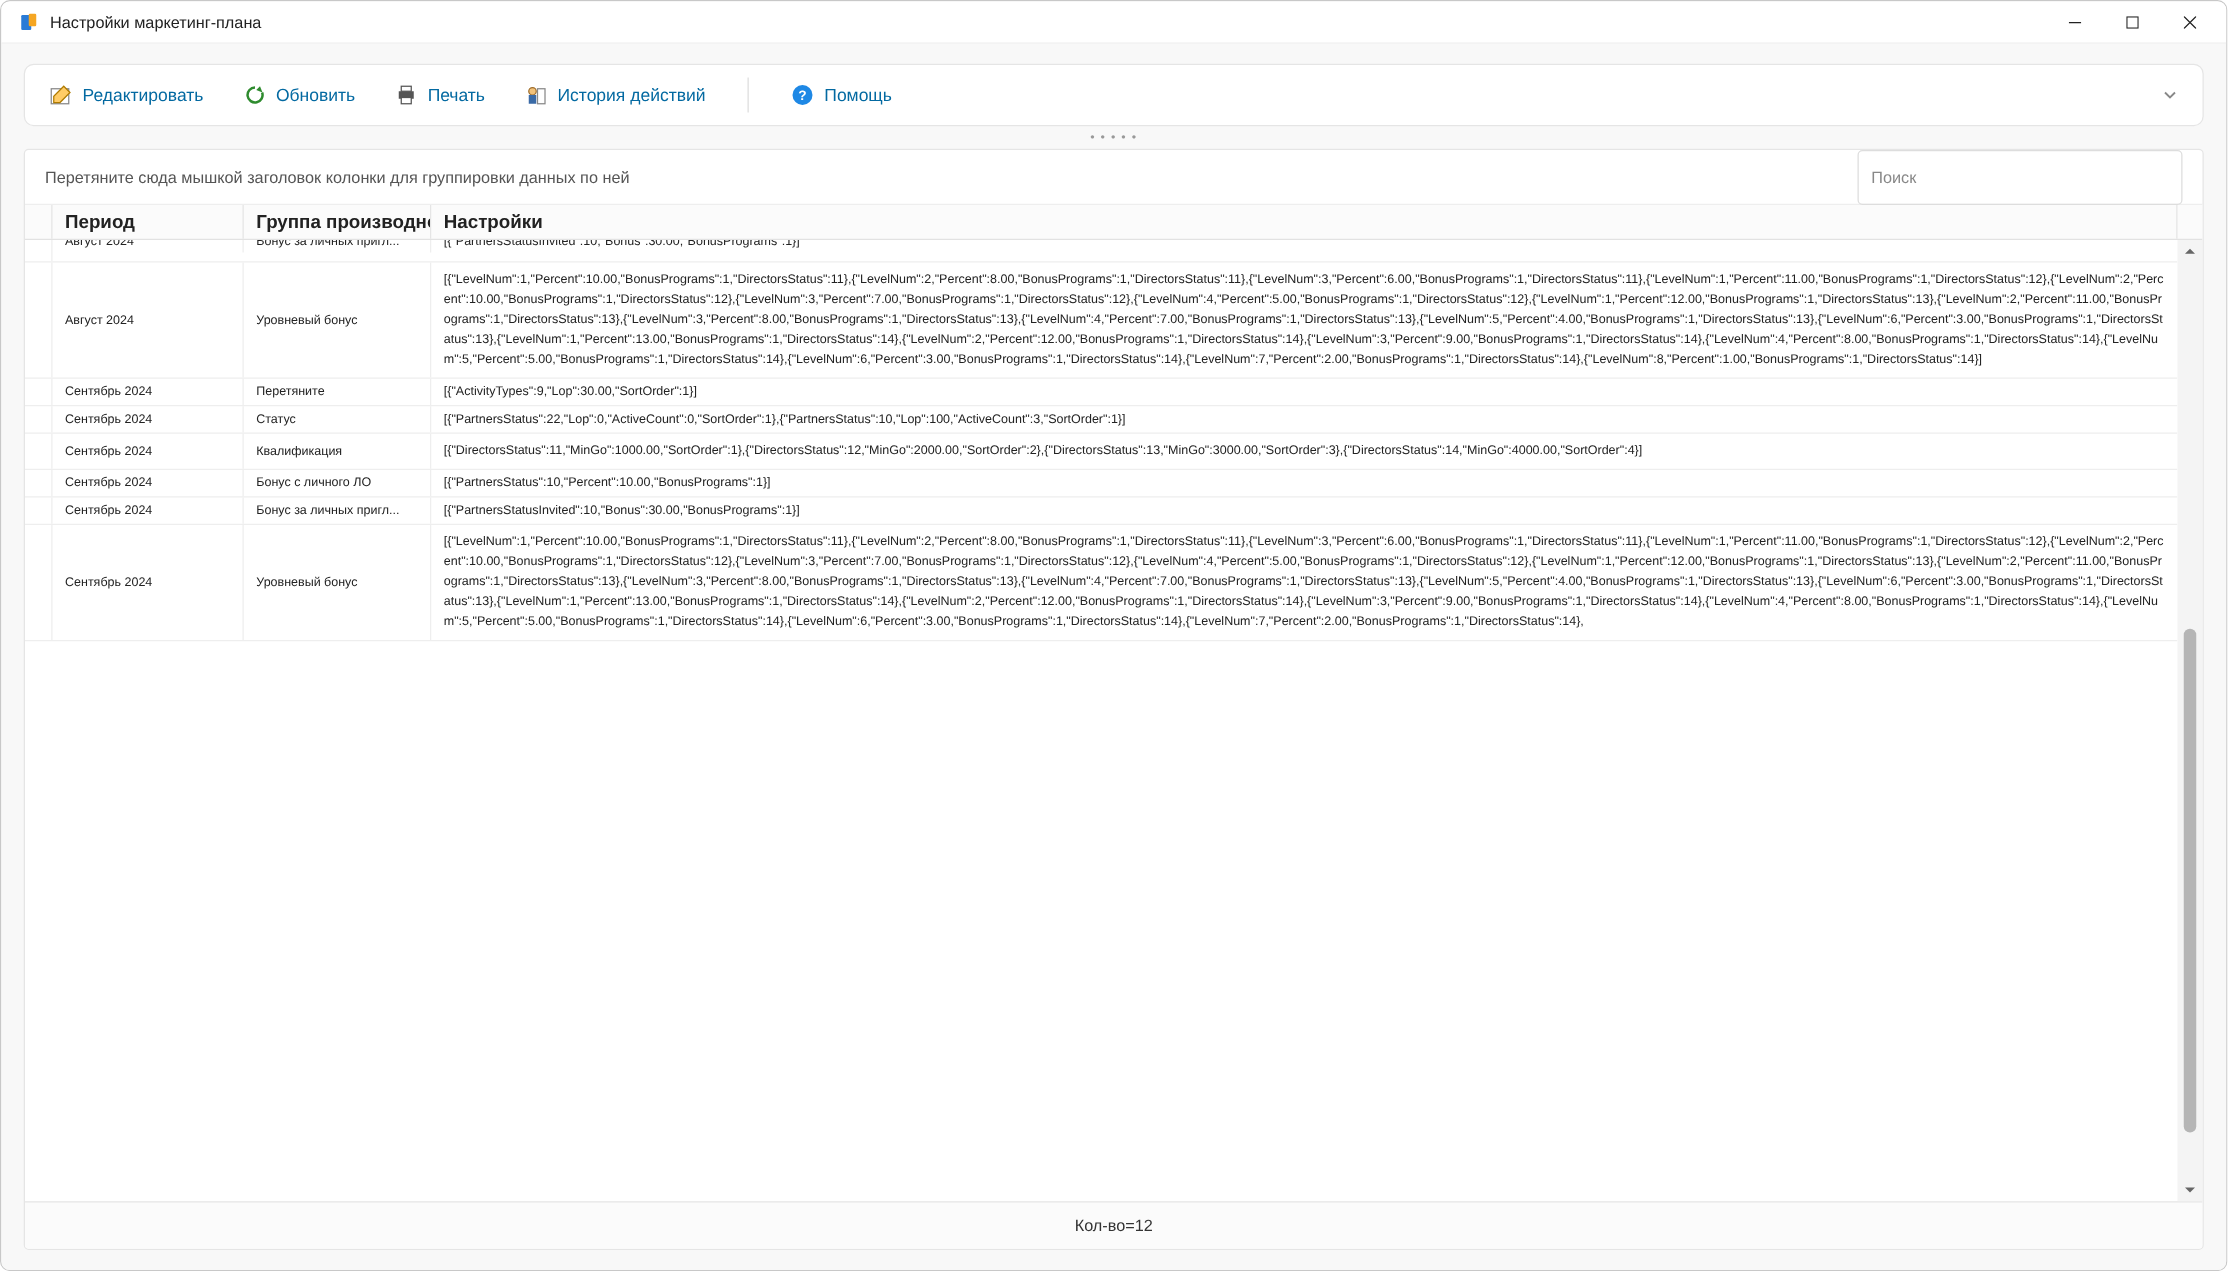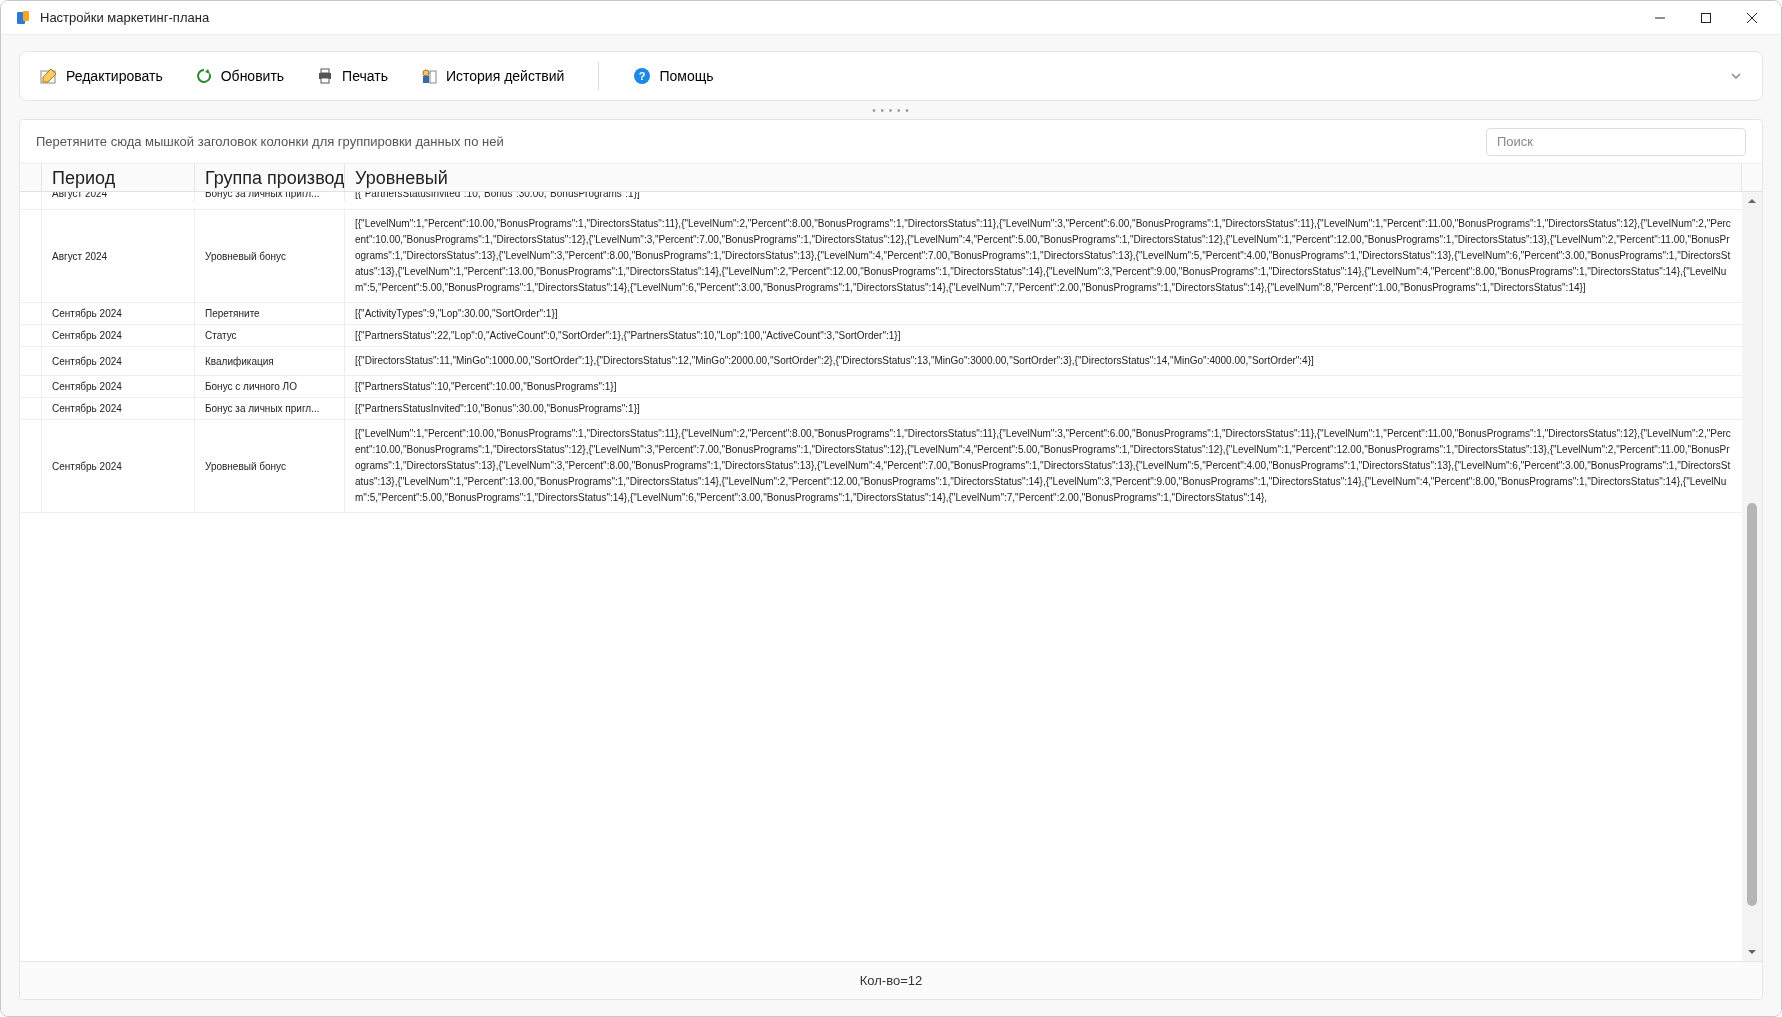--- a/index.html
+++ b/index.html
@@ -16,40 +16,40 @@
   .titlebar-spacer { flex: 1; }
   .caption-btn { width: 46px; height: 30px; display: flex; align-items: center; justify-content: center; color: #222; cursor: default; }
   .caption-btn svg { width: 10px; height: 10px; stroke: #222; stroke-width: 1; fill: none; }
   .caption-btn:last-child svg { width: 10px; height: 10px; }
 
   
   .client { flex: 1; display: flex; flex-direction: column; padding: 16px 18px; background: #f8f8f8; }
 
   
   .toolbar-card { background: #fff; border: 1px solid #e5e5e5; border-radius: 8px; padding: 10px 14px; display: flex; align-items: center; gap: 20px; }
-  .tool-btn { display: flex; align-items: center; gap: 8px; font-size: 14px; color: #000000; cursor: pointer; padding: 4px 6px; }
+  .tool-btn { display: flex; align-items: center; gap: 8px; font-size: 14px; color: #0369a1; cursor: pointer; padding: 4px 6px; }
   .tool-btn .ic { width: 18px; height: 18px; display:flex; align-items:center; justify-content:center; }
   .tool-sep { width: 1px; height: 28px; background: #ddd; margin: 0 8px; }
   .toolbar-spacer { flex: 1; }
   .toolbar-expand { color: #888; display:flex; align-items:center; justify-content:center; width:24px; height:24px; cursor:pointer; }
   .ic-refresh svg, .ic-print svg, .ic-hist svg, .ic-help svg { width:18px; height:18px; }
 
   
   .splitter { height: 18px; display:flex; align-items:center; justify-content:center; color:#999; font-size:10px; letter-spacing:1px;}
 
   
   .grid-card { flex: 1; display: flex; flex-direction: column; background: #fff; border: 1px solid #e5e5e5; border-radius: 4px; overflow: hidden; }
 
   .group-bar { height: 44px; display: flex; align-items: center; padding: 0 16px; gap: 16px; border-bottom: 1px solid #eee; }
   .group-bar-text { flex: 1; color: #555; font-size: 13px; }
-  .search-box { width: 260px; height: 28px; border: 1px solid #ddd; border-radius: 4px; padding: 0 10px; font-size: 13px; color:#888; display:flex; align-items:center; }
+  .search-box { width: 260px; height: 44px; border: 1px solid #ddd; border-radius: 4px; padding: 0 10px; font-size: 13px; color:#888; display:flex; align-items:center; }
 
   
   .grid-header { display: flex; align-items: stretch; border-bottom: 1px solid #e2e2e2; background: #fbfbfb; height: 28px; }
-  .gh { border-right: 1px solid #e5e5e5; padding: 4px 10px; font-size: 18px; display:flex; overflow:hidden; text-overflow:ellipsis; white-space:nowrap;}
+  .gh { border-right: 1px solid #e5e5e5; padding: 4px 10px; font-size: 15px; display:flex; align-items:center; overflow:hidden; text-overflow:ellipsis; white-space:nowrap;font-weight:bold;}
   .col-exp { width: 22px; }
   .col-period { width: 153px; }
   .col-group { width: 150px; }
   .col-value { flex: 1; }
   .col-sbgutter { width: 20px; border-right:none; }
 
   
   .grid-body-wrap { flex: 1; position: relative; overflow:hidden; }
   .grid-body { position:absolute; inset:0 20px 0 0; overflow: hidden; }
   .row { display: flex; align-items: stretch; border-bottom: 1px solid #eee; }
@@ -173,21 +173,21 @@
 
       <div class="grid-header">
         <div class="gh col-exp"></div>
         <div class="gh col-period">
             <span>Период</span>
           </div>
         <div class="gh col-group">
             <span>Группа производной</span>
           </div>
         <div class="gh col-value">
-            <span>Уровневый</span>
+            <span>Настройки</span>
           </div>
         <div class="gh col-sbgutter"></div>
       </div>
 
       <div class="grid-body-wrap">
         <div class="grid-body" id="grid-body">
 
         <div class="row cut-top">
               <div class="cell col-exp"></div>
               <div class="cell col-period">

